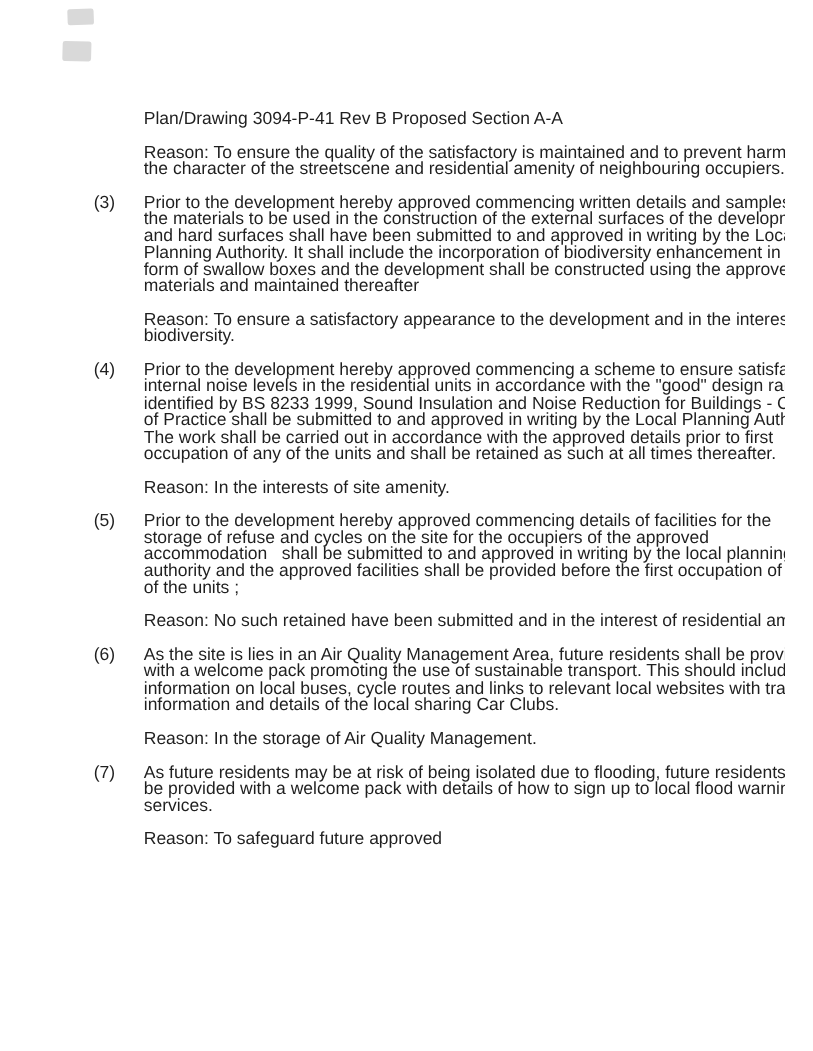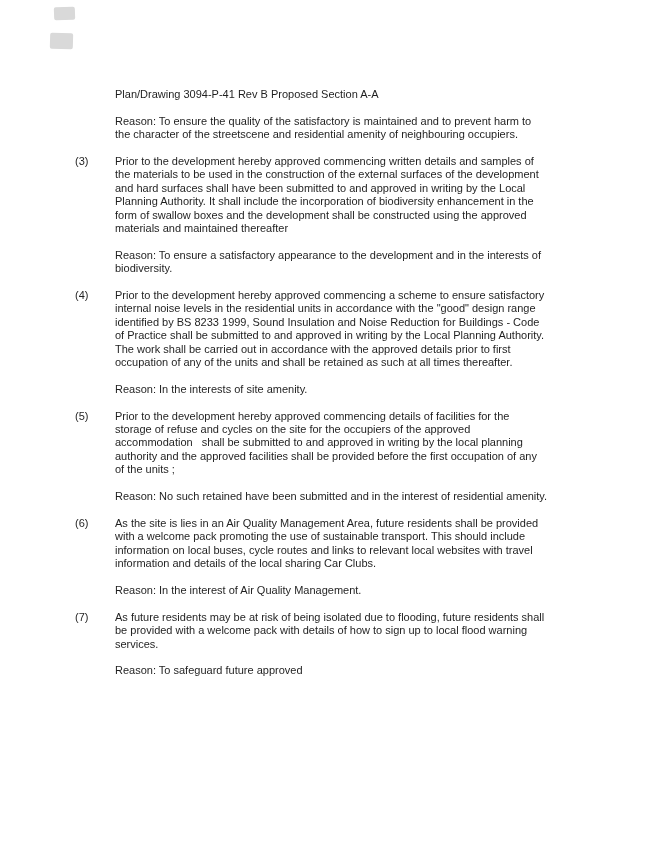--- a/index.html
+++ b/index.html
@@ -6,21 +6,21 @@
     margin: 0;
     padding: 0;
     background: #ffffff;
   }
   .page {
     position: relative;
     width: 628px;
     height: 841px;
     background: #ffffff;
     font-family: "Liberation Sans", sans-serif;
-    font-size: 11px;
+    font-size: 14px;
     line-height: 13.4px;
     color: #1f1f1f;
     overflow: hidden;
   }
   .content {
     position: absolute;
     top: 88px;
     left: 75px;
     width: 540px;
   }
@@ -132,21 +132,21 @@
       </div>
     </div>
 
     <div class="condition">
       <div class="cond-num">(6)</div>
       <div class="cond-text">
         <p class="cond-body">As the site is lies in an Air Quality Management Area, future residents shall be provided
 with a welcome pack promoting the use of sustainable transport. This should include
 information on local buses, cycle routes and links to relevant local websites with travel
 information and details of the local sharing Car Clubs.</p>
-        <p class="cond-reason">Reason: In the interest of Air Quality Management.</p>
+        <p class="cond-reason">Reason: In the storage of Air Quality Management.</p>
       </div>
     </div>
 
     <div class="condition">
       <div class="cond-num">(7)</div>
       <div class="cond-text">
         <p class="cond-body">As future residents may be at risk of being isolated due to flooding, future residents shall
 be provided with a welcome pack with details of how to sign up to local flood warning
 services.</p>
         <p class="cond-reason">Reason: To safeguard future approved</p>

